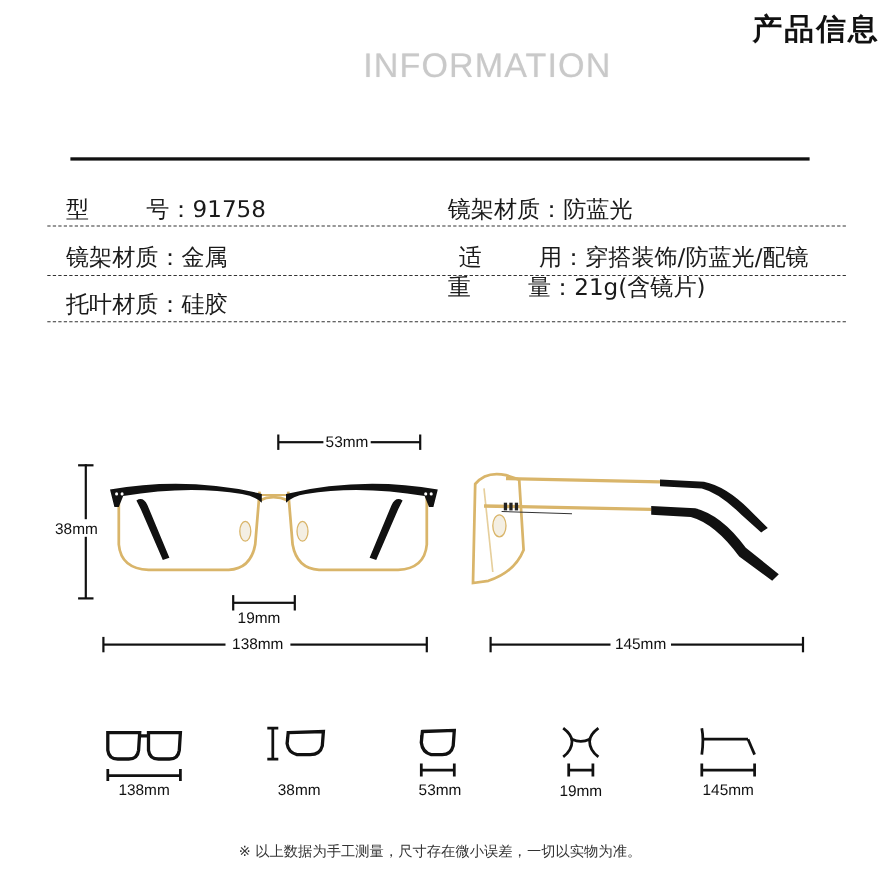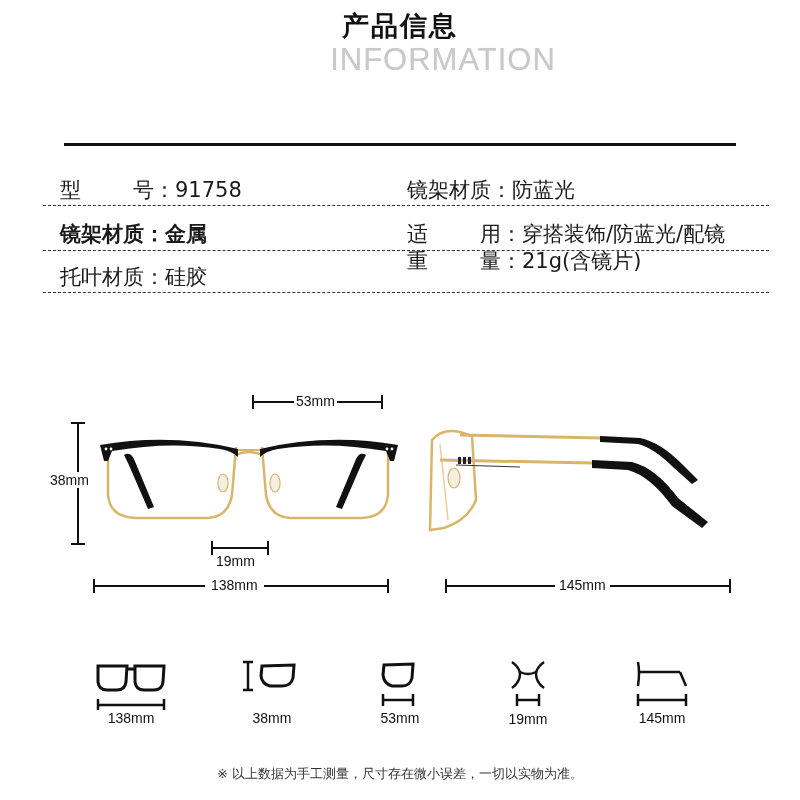--- a/index.html
+++ b/index.html
@@ -1,19 +1,19 @@
 <!DOCTYPE html>
 <html><head>
 <meta charset="utf-8">
 <style>
   html, body { margin: 0; padding: 0; background: #ffffff; }
   body { width: 800px; height: 800px; position: relative; overflow: hidden;
          font-family: "DejaVu Sans", "Liberation Sans", sans-serif; color: #111; }
   .abs { position: absolute; }
-  .title-cn { left: 0; width: 800px; top: 8px; text-align: center; font-size: 27px; font-weight: bold; color: #111; letter-spacing: 2px; }
+  .title-cn { left: 0; width: 800px; top: 8px; text-align: right; font-size: 27px; font-weight: bold; color: #111; letter-spacing: 2px; }
   .title-en { left: 0; width: 800px; top: 42px; text-align: center; font-size: 31px; color: #c9c9c9; letter-spacing: 1px;
               font-family: "Liberation Sans", sans-serif; font-weight: normal;
               text-shadow: 0 0 1px #e0e0e0; margin-left: 43px; }
   .rule { left: 64px; width: 672px; top: 143px; height: 3px; background: #111; }
   .dash { left: 43px; width: 726px; height: 0; border-top: 1.5px dashed #333; }
   .spec { font-size: 21px; color: #1a1a1a; white-space: nowrap; text-align: center; }
   .spec .lbl { display: inline-block; }
   .dimlabel { font-size: 14px; color: #111; white-space: nowrap; font-family: "Liberation Sans", sans-serif; background: #fff; padding: 0 2px; }
   .hline { height: 2px; background: #111; }
   .tickv { width: 2px; background: #111; }
@@ -30,24 +30,24 @@
 <div>
 
   <div class="abs spec" style="left:60px; top:176px;">
     <span class="lbl">型</span><span class="lbl" style="margin-left:52px;">号</span><span>：</span><span>91758</span>
   </div>
   <div class="abs spec" style="left:407px; top:176px;">
     <span>镜架材质</span><span>：</span><span>防蓝光</span>
   </div>
   <div class="abs dash" style="top:205px;"></div>
 
-  <div class="abs spec" style="left:60px; top:220px;font-weight:bold;">
+  <div class="abs spec" style="left:60px; top:220px;">
     <span>镜架材质</span><span>：</span><span>金属</span>
   </div>
-  <div class="abs spec" style="left:407px; top:220px;">
+  <div class="abs spec" style="left:417px; top:220px;">
     <span class="lbl">适</span><span class="lbl" style="margin-left:52px;">用</span><span>：</span><span>穿搭装饰/防蓝光/配镜</span>
   </div>
   <div class="abs dash" style="top:250px;"></div>
 
   <div class="abs spec" style="left:60px; top:263px;">
     <span>托叶材质</span><span>：</span><span>硅胶</span>
   </div>
   <div class="abs spec" style="left:407px; top:247px;">
     <span class="lbl">重</span><span class="lbl" style="margin-left:52px;">量</span><span>：</span><span>21g(含镜片)</span>
   </div>

